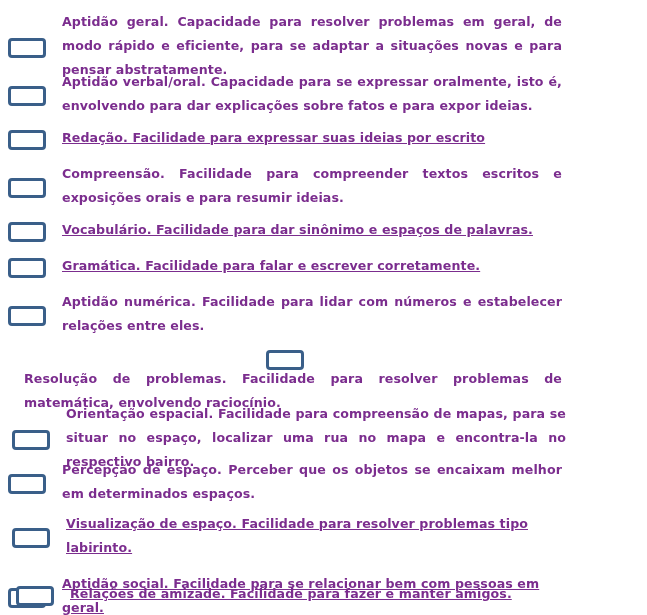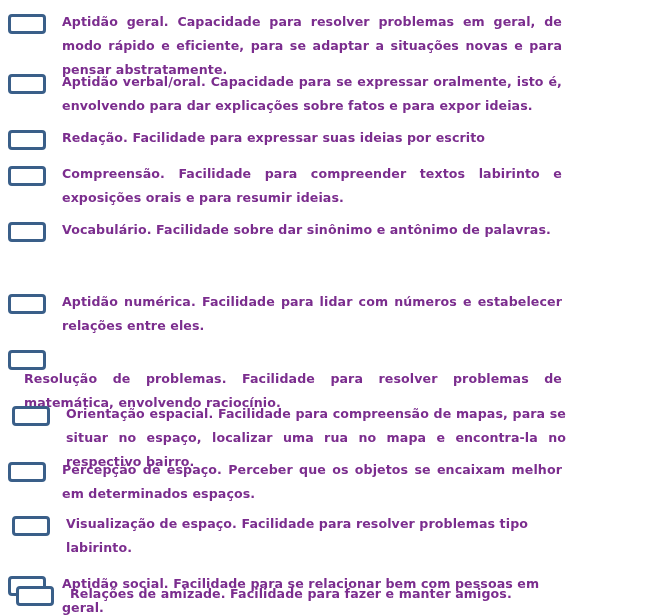--- a/index.html
+++ b/index.html
@@ -18,21 +18,21 @@
     position: relative;
     width: 647px;
     height: 615px;
     background: #ffffff;
     padding: 0;
     box-sizing: border-box;
   }
 
   .row {
     display: flex;
-    align-items: flex-start;
+    align-items: center;
     width: 575px;
     box-sizing: border-box;
     padding-left: 8px;
     padding-right: 13px;
   }
 
   .checkbox {
     flex: 0 0 auto;
     width: 38px;
     height: 20px;
@@ -54,20 +54,21 @@
     letter-spacing: 0.1px;
     text-align: justify;
     text-justify: inter-word;
     -webkit-hyphens: none;
     hyphens: none;
     margin-top: -3px;
   }
 
   .row-text.nojustify {
     text-align: left;
+    text-decoration: underline;
   }
 </style>
 </head>
 <body>
 
 <div class="checklist">
 
   <div class="row" style="position:absolute; top:13px; left:0;">
     <div class="checkbox"></div>
     <div class="row-text">Aptidão geral. Capacidade para resolver problemas em geral, de modo rápido e eficiente, para se adaptar a situações novas e para pensar abstratamente.</div>
@@ -78,28 +79,32 @@
     <div class="row-text">Aptidão verbal/oral. Capacidade para se expressar oralmente, isto é, envolvendo para dar explicações sobre fatos e para expor ideias.</div>
   </div>
 
   <div class="row" style="position:absolute; top:129px; left:0;">
     <div class="checkbox"></div>
     <div class="row-text nojustify">Redação. Facilidade para expressar suas ideias por escrito</div>
   </div>
 
   <div class="row" style="position:absolute; top:165px; left:0;">
     <div class="checkbox"></div>
-    <div class="row-text">Compreensão. Facilidade para compreender textos labirinto e exposições orais e para resumir ideias.</div>
+    <div class="row-text">Compreensão. Facilidade para compreender textos escritos e exposições orais e para resumir ideias.</div>
   </div>
 
   <div class="row" style="position:absolute; top:221px; left:0;">
     <div class="checkbox"></div>
-    <div class="row-text nojustify">Vocabulário. Facilidade sobre dar sinônimo e antônimo de palavras.</div>
+    <div class="row-text nojustify">Vocabulário. Facilidade para dar sinônimo e espaços de palavras.</div>
   </div>
 
+  <div class="row" style="position:absolute; top:257px; left:0;">
+    <div class="checkbox"></div>
+    <div class="row-text nojustify">Gramática. Facilidade para falar e escrever corretamente.</div>
+  </div>
 
   <div class="row" style="position:absolute; top:293px; left:0;">
     <div class="checkbox"></div>
     <div class="row-text">Aptidão numérica. Facilidade para lidar com números e estabelecer relações entre eles.</div>
   </div>
 
   <div class="row" style="position:absolute; top:349px; left:0;flex-direction:column;">
     <div class="checkbox"></div>
     <div class="row-text">Resolução de problemas. Facilidade para resolver problemas de matemática, envolvendo raciocínio.</div>
   </div>

